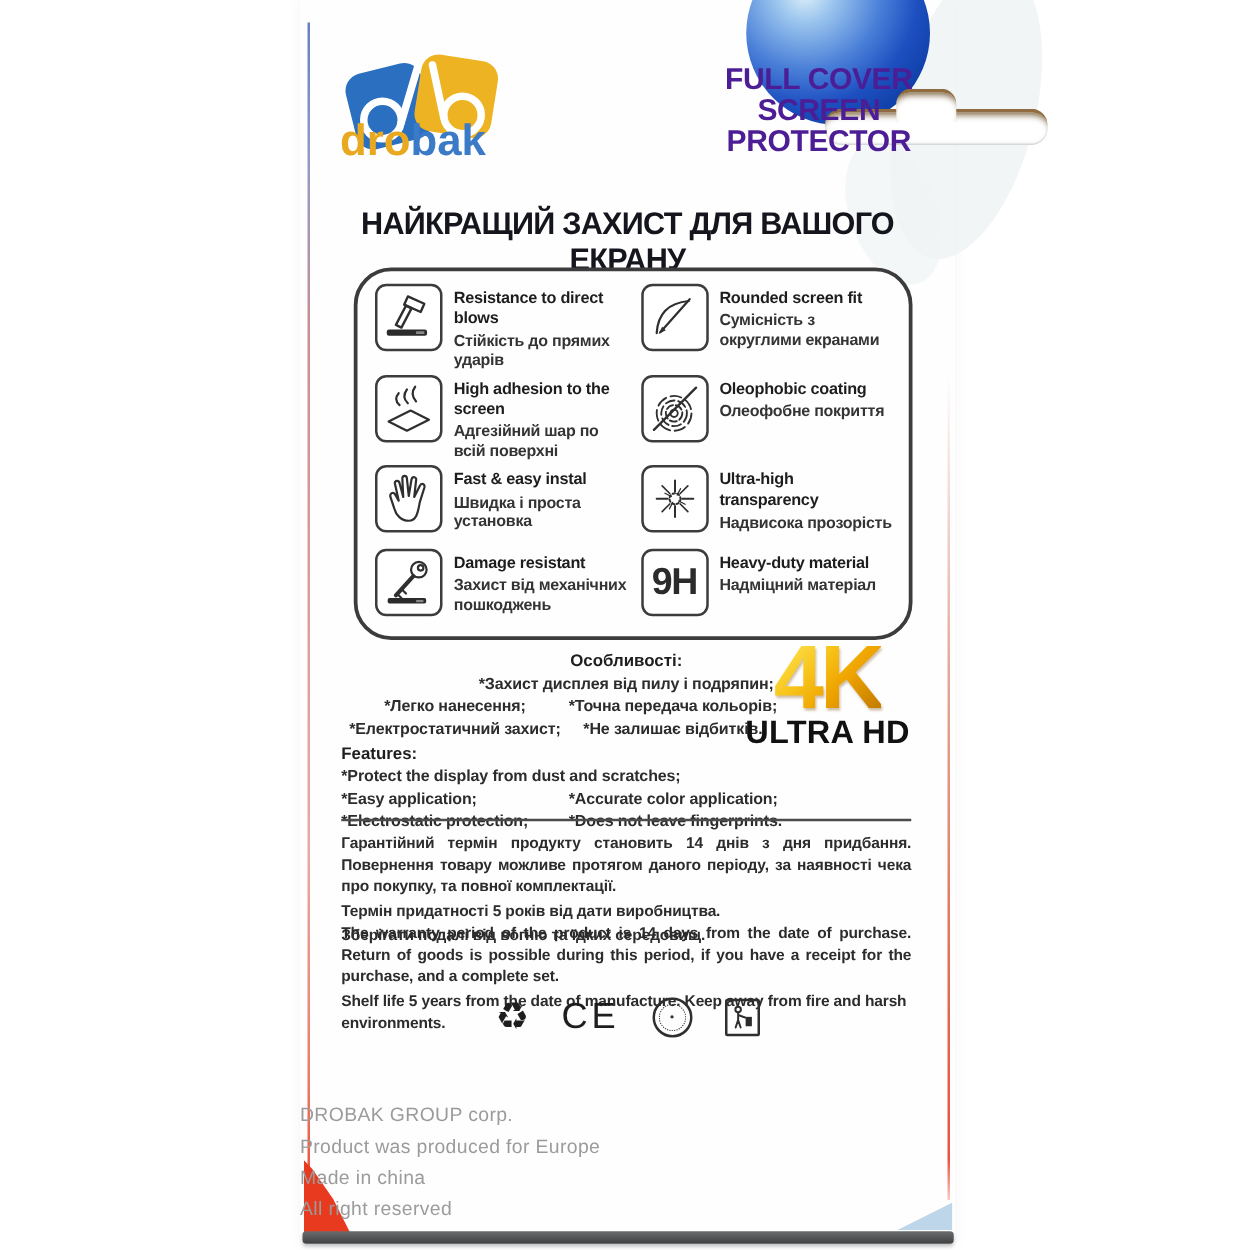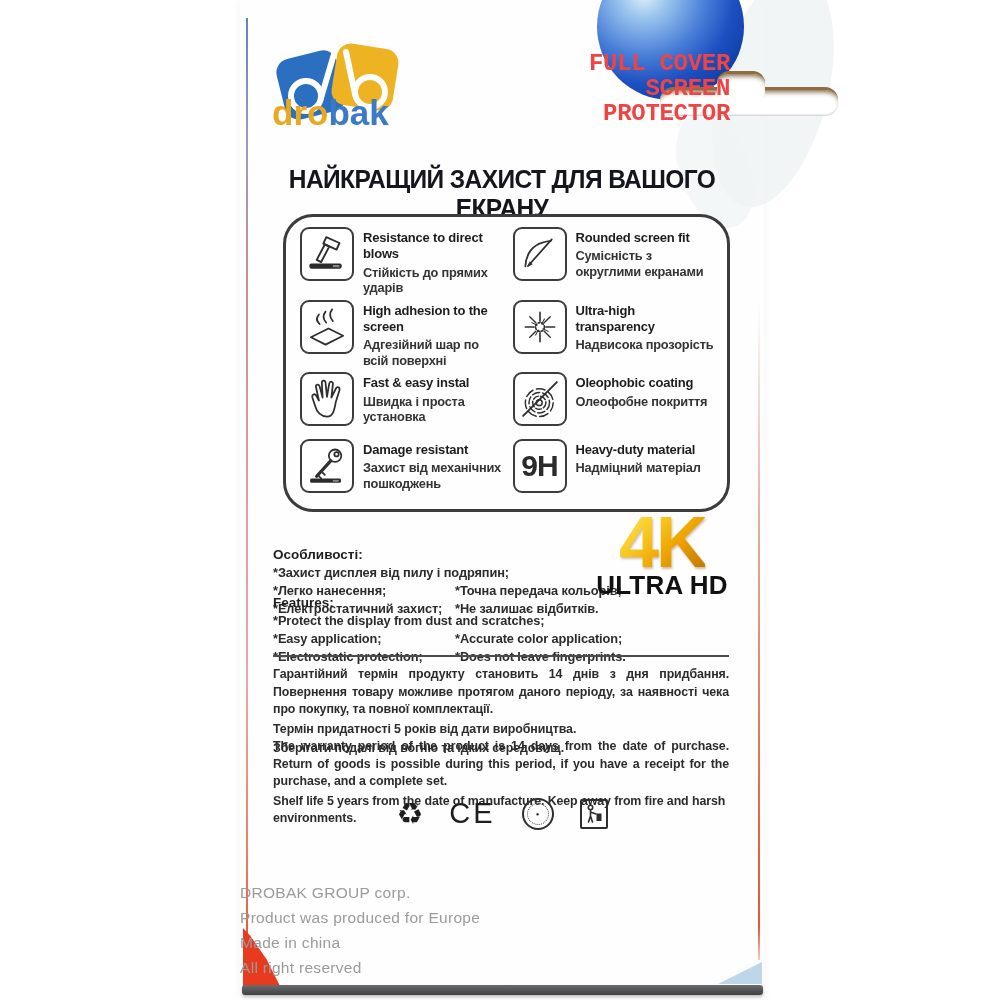--- a/index.html
+++ b/index.html
@@ -65,22 +65,22 @@
   .hang-bump::after{content:"";position:absolute;left:-2px;right:-2px;bottom:-8px;height:10px;background:#fff;}
   
   .logo{position:absolute;left:30px;top:40px;width:160px;height:110px;z-index:5;}
   .logo-word{
     position:absolute;left:32px;top:95px;font-size:35px;font-weight:bold;letter-spacing:0;
     z-index:5;line-height:1;
   }
   .logo-word .w1{color:#e8a81f;}
   .logo-word .w2{color:#3a7ac6;}
   .tagline{
-    position:absolute;right:34px;top:52px;text-align:right;color:#ef4444;
-    font-size:24px;font-weight:bold;line-height:1.04;letter-spacing:-.3px;z-index:5;font-family:Liberation Mono, monospace;
+    position:absolute;right:34px;top:52px;text-align:center;color:#4c1d95;
+    font-size:24px;font-weight:bold;line-height:1.04;letter-spacing:-.3px;z-index:5;
   }
   
   .heading{
     position:absolute;left:0;top:165px;width:100%;text-align:center;
     font-size:25px;font-weight:bold;color:#15151d;letter-spacing:-.6px;
     transform:scaleX(.98);z-index:5;
   }
   
   .fbox{
     position:absolute;left:43px;top:214px;width:447px;height:298px;
@@ -245,62 +245,62 @@
         </svg>
       </div>
       <div class="ftext">
         <div class="ften">Rounded screen fit</div>
         <div class="ftua">Сумісність з округлими екранами</div>
       </div>
     </div>
 
     <div class="fitem">
       <div class="ficon">
-        <svg viewBox="0 0 60 60" fill="none" stroke="#2f2f2f" stroke-width="2.2" stroke-linecap="round">
-          <circle cx="30" cy="30" r="6" stroke-dasharray="2.5 2.5"></circle>
-          <path d="M38 30 L50 30 M22 30 L10 30 M30 38 L30 50 M30 22 L30 10"></path>
-          <path d="M35.7 35.7 L44 44 M24.3 24.3 L16 16 M35.7 24.3 L44 16 M24.3 35.7 L16 44" stroke-width="1.8"></path>
-          <path d="M34 32.5 L41 36 M26 27.5 L19 24 M32.5 26 L36 19 M27.5 34 L24 41" stroke-width="1.4"></path>
-        </svg>
-      </div>
-      <div class="ftext">
-        <div class="ften">Ultra-high transparency</div>
-        <div class="ftua">Надвисока прозорість</div>
-      </div>
-    </div>
-
-    <div class="fitem">
-      <div class="ficon">
         <svg viewBox="0 0 60 60" fill="none" stroke="#2f2f2f" stroke-width="2" stroke-linecap="round">
           <circle cx="29" cy="35" r="4"></circle>
           <circle cx="29" cy="35" r="9" stroke-dasharray="8 3"></circle>
           <circle cx="29" cy="35" r="14" stroke-dasharray="10 4"></circle>
           <circle cx="29" cy="35" r="19" stroke-dasharray="12 5"></circle>
           <path d="M7 53 L53 7" stroke-width="2.6"></path>
         </svg>
       </div>
       <div class="ftext">
         <div class="ften">Oleophobic coating</div>
         <div class="ftua">Олеофобне покриття</div>
       </div>
     </div>
 
     <div class="fitem">
       <div class="ficon">
+        <svg viewBox="0 0 60 60" fill="none" stroke="#2f2f2f" stroke-width="2.2" stroke-linecap="round">
+          <circle cx="30" cy="30" r="6" stroke-dasharray="2.5 2.5"></circle>
+          <path d="M38 30 L50 30 M22 30 L10 30 M30 38 L30 50 M30 22 L30 10"></path>
+          <path d="M35.7 35.7 L44 44 M24.3 24.3 L16 16 M35.7 24.3 L44 16 M24.3 35.7 L16 44" stroke-width="1.8"></path>
+          <path d="M34 32.5 L41 36 M26 27.5 L19 24 M32.5 26 L36 19 M27.5 34 L24 41" stroke-width="1.4"></path>
+        </svg>
+      </div>
+      <div class="ftext">
+        <div class="ften">Ultra-high transparency</div>
+        <div class="ftua">Надвисока прозорість</div>
+      </div>
+    </div>
+
+    <div class="fitem">
+      <div class="ficon">
         <span class="ninehach">9H</span>
       </div>
       <div class="ftext">
         <div class="ften">Heavy-duty material</div>
         <div class="ftua">Надміцний матеріал</div>
       </div>
     </div>
 
   </div>
 
-  <div class="sec" style="top:547px;">
+  <div class="sec" style="top:521px;text-align:center;">
     <div class="sec-title">Особливості:</div>
     <div class="sec-line">*Захист дисплея від пилу і подряпин;</div>
     <div class="two-col">
       <div class="c1">
         <div class="sec-line">*Легко нанесення;</div>
         <div class="sec-line">*Електростатичний захист;</div>
       </div>
       <div class="c2">
         <div class="sec-line">*Точна передача кольорів;</div>
         <div class="sec-line">*Не залишає відбитків.</div>

